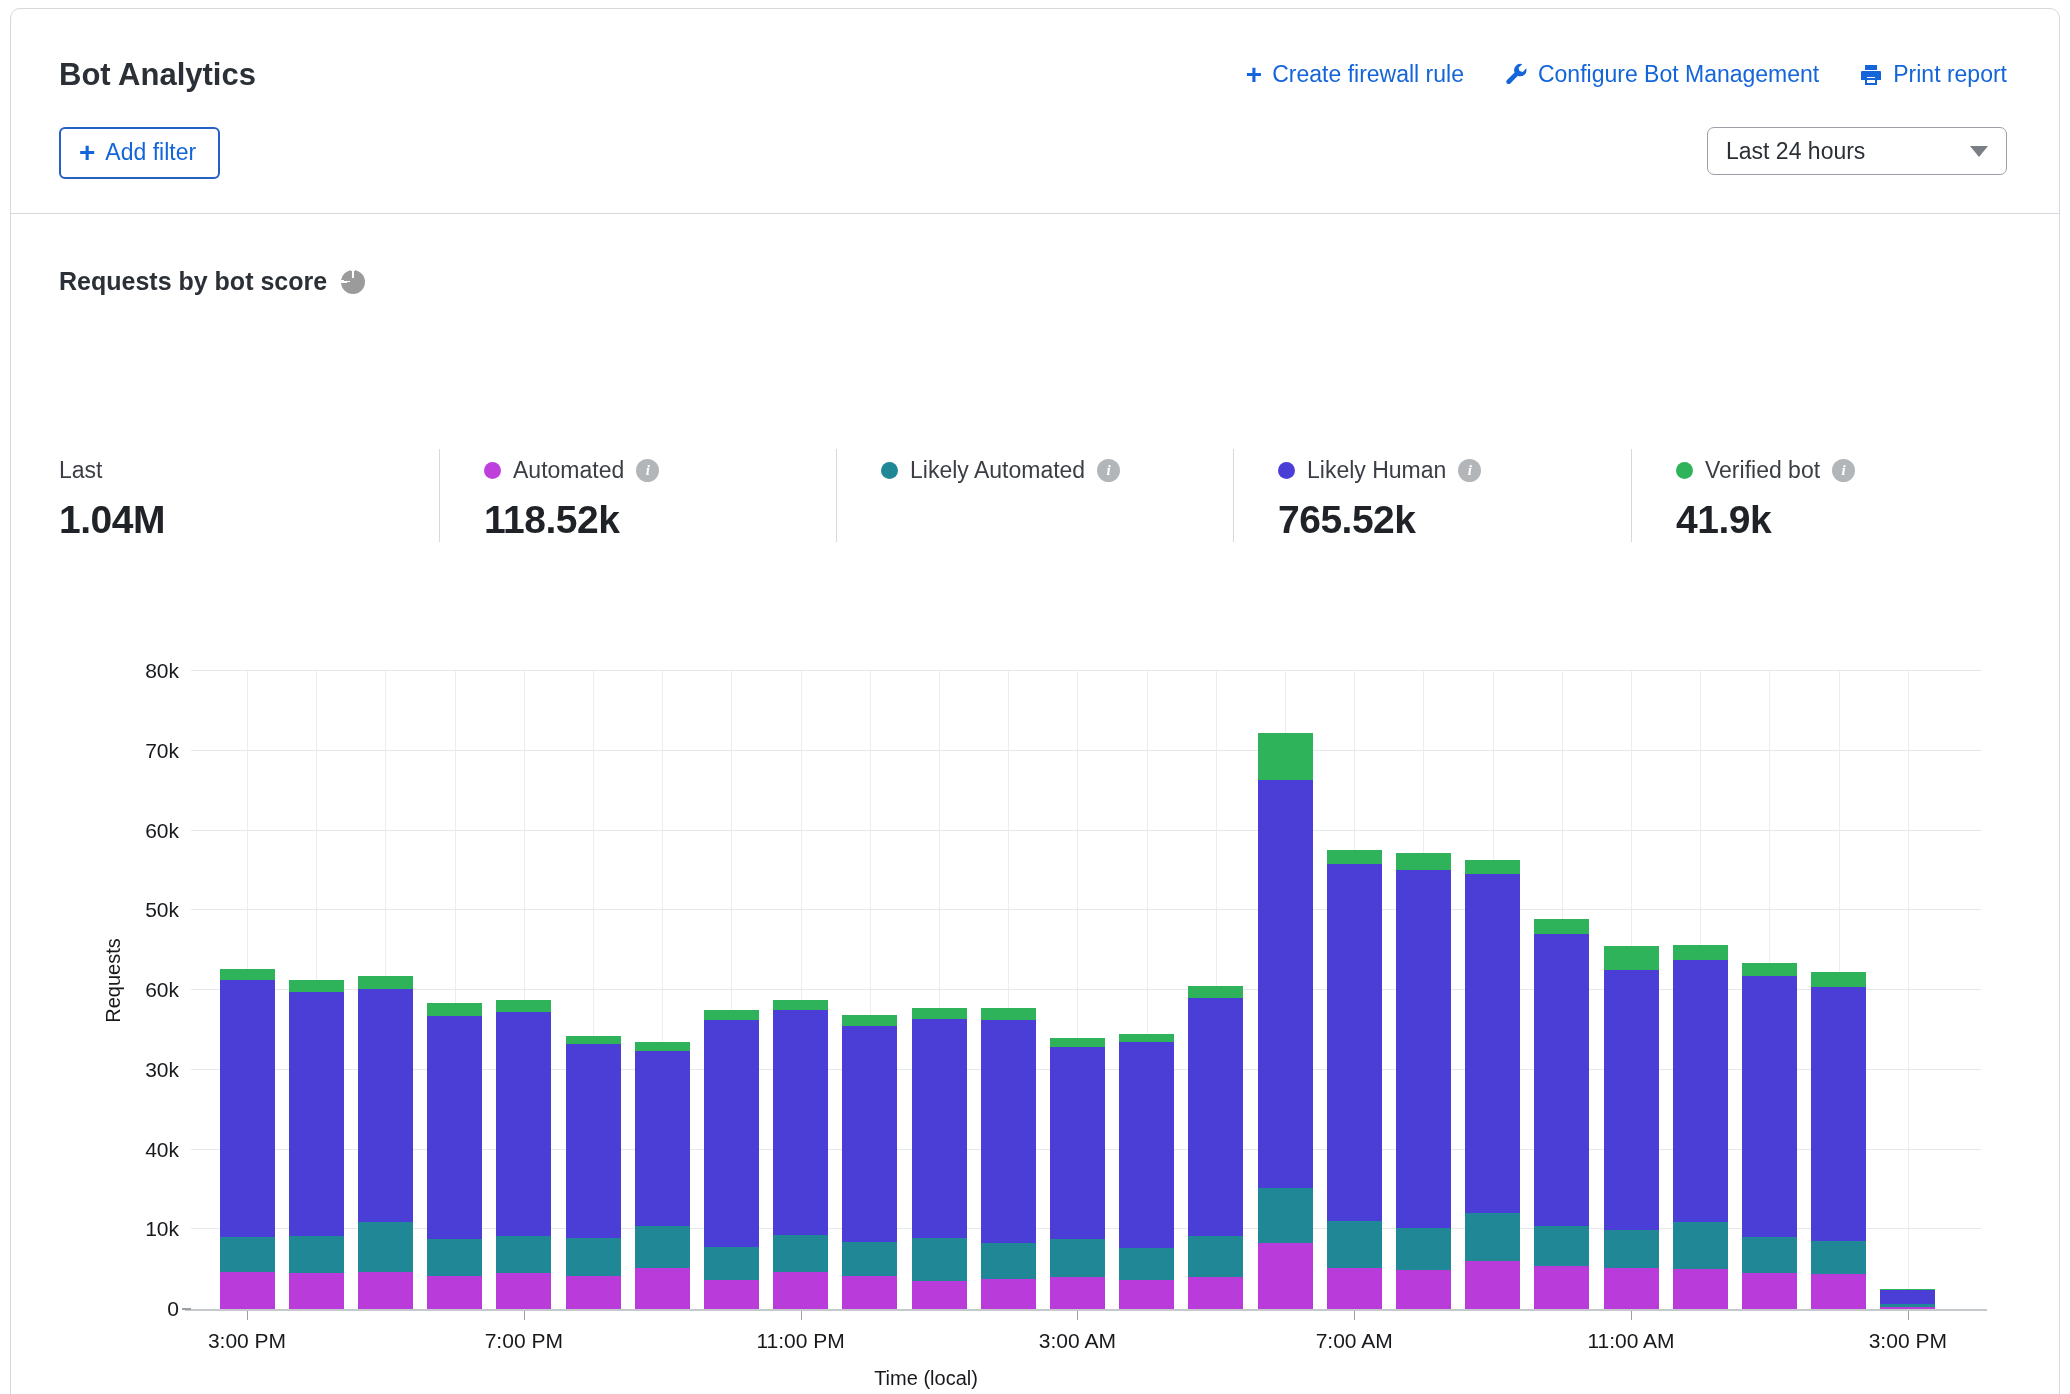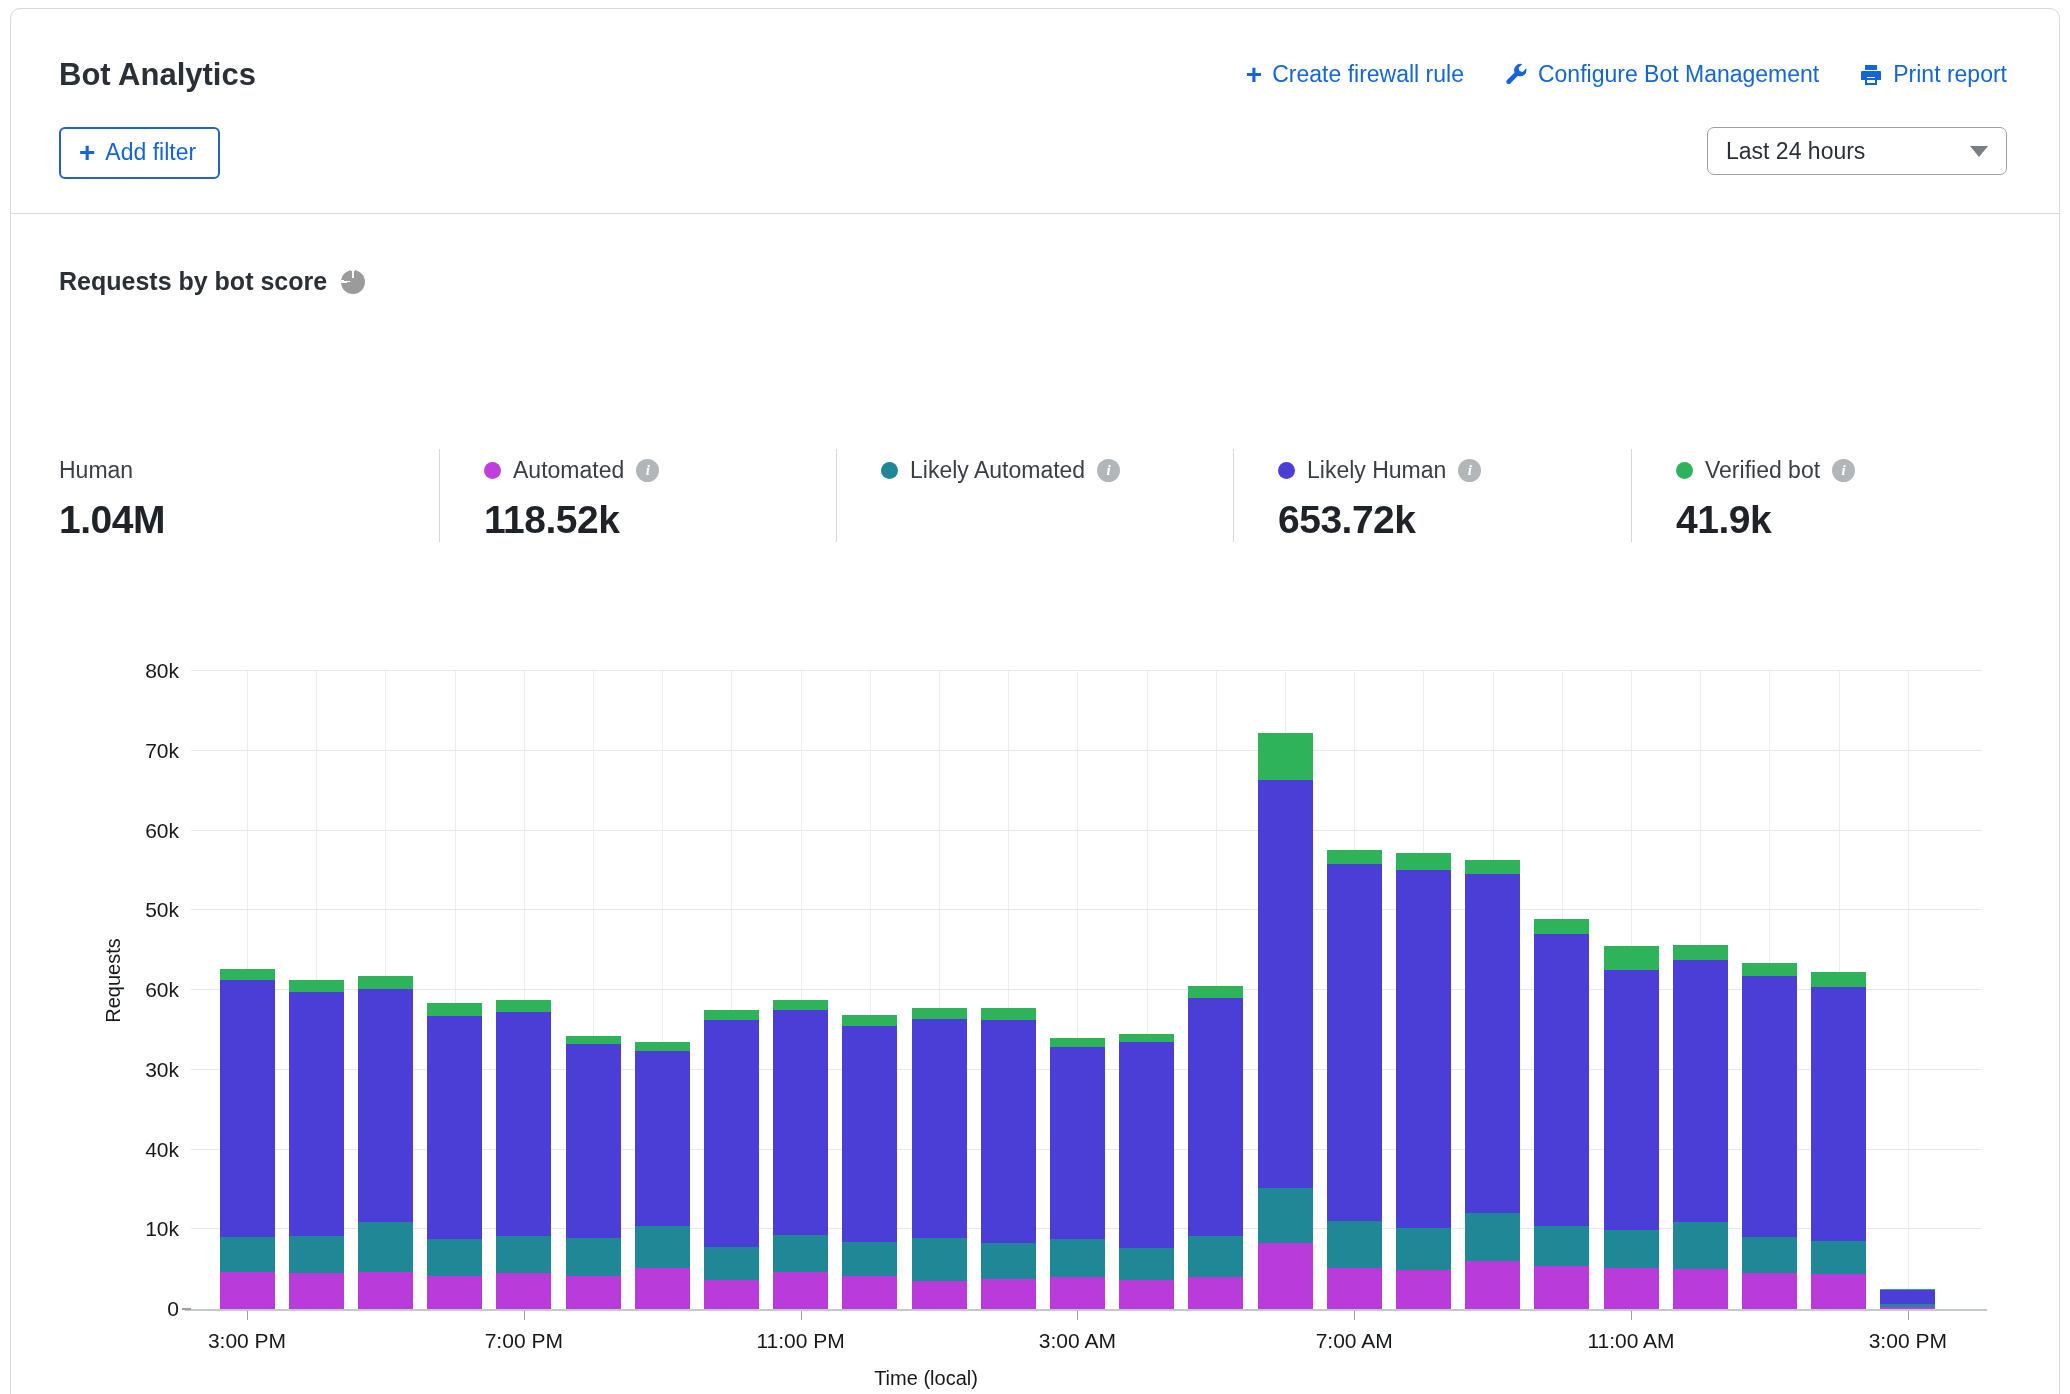--- a/index.html
+++ b/index.html
@@ -93,21 +93,21 @@
   <div class="hdr-divider"></div>
 
   <div class="section-title-row">
     <span class="section-title">Requests by bot score</span>
     <span class="pie-icon"></span>
   </div>
 
   <div class="stats">
     <div class="stat-col" style="width:380px;">
       <div class="stat-label-row">
-          <span>Human</span>
+          <span>Last</span>
         </div>
       <div class="stat-value">1.04M</div>
     </div>
     <div class="stat-col divided" style="width:397px;">
       <div class="stat-label-row">
         <span class="dot" style="background: rgb(191, 63, 221);"></span>
         <span>Automated</span>
         <span class="info-icon">i</span>
       </div>
       <div class="stat-value">118.52k</div>
@@ -118,21 +118,21 @@
         <span>Likely Automated</span>
         <span class="info-icon">i</span>
       </div>
     </div>
     <div class="stat-col divided" style="width:398px;">
       <div class="stat-label-row">
         <span class="dot" style="background: rgb(74, 62, 214);"></span>
         <span>Likely Human</span>
         <span class="info-icon">i</span>
       </div>
-      <div class="stat-value">653.72k</div>
+      <div class="stat-value">765.52k</div>
     </div>
     <div class="stat-col divided" style="width:420px;">
       <div class="stat-label-row">
         <span class="dot" style="background: rgb(47, 179, 90);"></span>
         <span>Verified bot</span>
         <span class="info-icon">i</span>
       </div>
       <div class="stat-value">41.9k</div>
     </div>
   </div>

